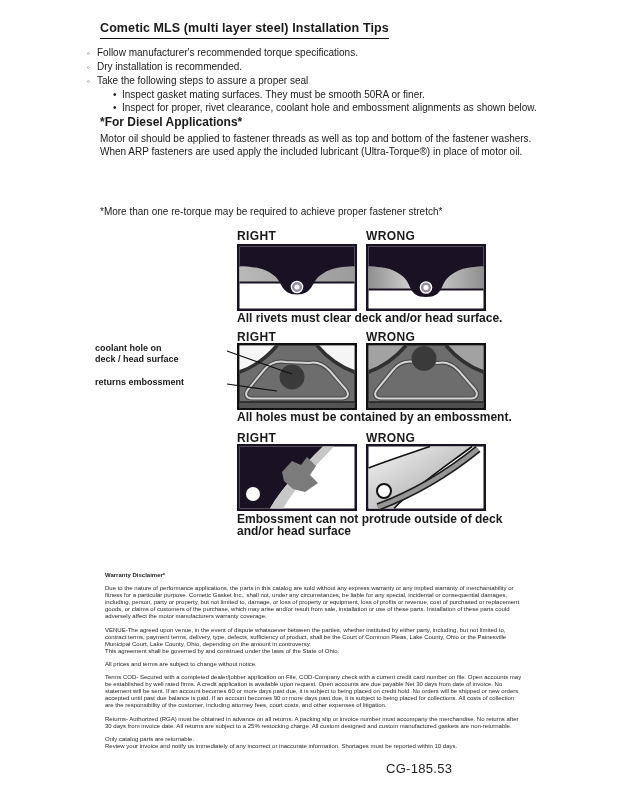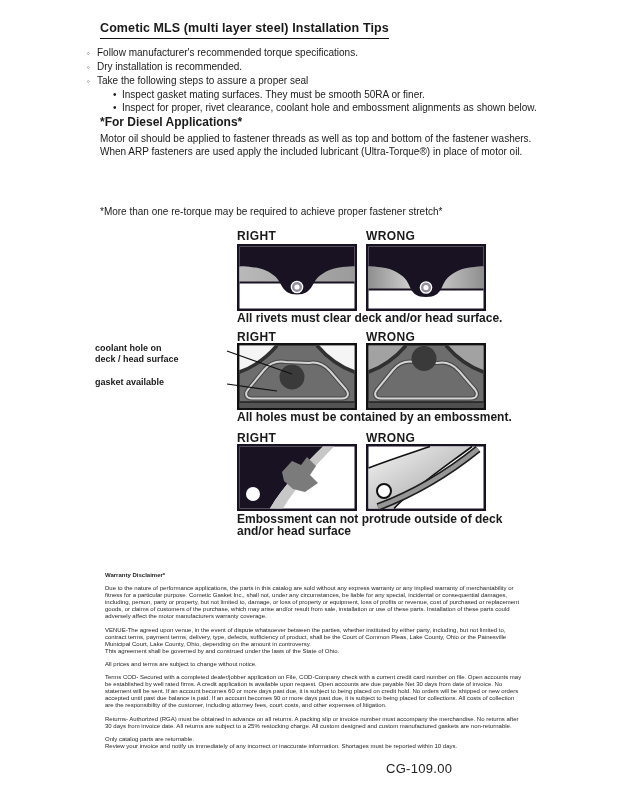--- a/index.html
+++ b/index.html
@@ -105,21 +105,21 @@
     </svg>
   </div>
 
   <div class="abs caption" style="top:313px">All rivets must clear deck and/or head surface.</div>
 
   <div class="abs rw-label" style="left:237px;top:330px">RIGHT</div>
   <div class="abs rw-label" style="left:366px;top:330px">WRONG</div>
 
   <div class="abs ann pre" style="top:343px">coolant hole on
 deck / head surface</div>
-  <div class="abs ann" style="top:377px">gasket available</div>
+  <div class="abs ann" style="top:377px">returns embossment</div>
 
   <div class="abs panel" style="left:237px;top:343px">
     <svg viewBox="0 0 120 67">
       <rect x="1.25" y="1.25" width="117.5" height="64.5" fill="#6d6d6d" stroke="#111111" stroke-width="2.5"></rect>
       <path d="M2.5,2.5 H40 C31,13 17,24 2.5,29 Z" fill="#f5f5f5"></path>
       <path d="M117.5,2.5 H80 C89,13 103,24 117.5,29 Z" fill="#f5f5f5"></path>
       <path d="M40,2.5 C31,13 17,24 2.5,29" stroke="#303030" stroke-width="3.5" fill="none"></path>
       <path d="M80,2.5 C89,13 103,24 117.5,29" stroke="#303030" stroke-width="3.5" fill="none"></path>
       <rect x="2.5" y="59" width="115" height="6" fill="#535353"></rect>
       <line x1="2.5" y1="59" x2="117.5" y2="59" stroke="#222222" stroke-width="1.5"></line>
@@ -201,15 +201,15 @@
 be established by well rated firms.  A credit application is available upon request.  Open accounts are due payable Net 30 days from date of invoice.  No
 statement will be sent.  If an account becomes 60 or more days past due, it is subject to being placed on credit hold.  No orders will be shipped or new orders
 accepted until past due balance is paid.  If an account becomes 90 or more days past due, it is subject to being placed for collections.  All costs of collection
 are the responsibility of the customer, including attorney fees, court costs, and other expenses of litigation.</p>
     <p class="pre">Returns- Authorized (RGA) must be obtained in advance on all returns.  A packing slip or invoice number must accompany the merchandise.  No returns after
 30 days from invoice date.  All returns are subject to a 25% restocking charge.  All custom designed and custom manufactured gaskets are non-returnable.</p>
     <p class="pre">Only catalog parts are returnable.
 Review your invoice and notify us immediately of any incorrect or inaccurate information.  Shortages must be reported within 10 days.</p>
   </div>
 
-  <div class="abs footer">CG-109.00</div>
+  <div class="abs footer">CG-185.53</div>
 
 </div>
 
 </body></html>

